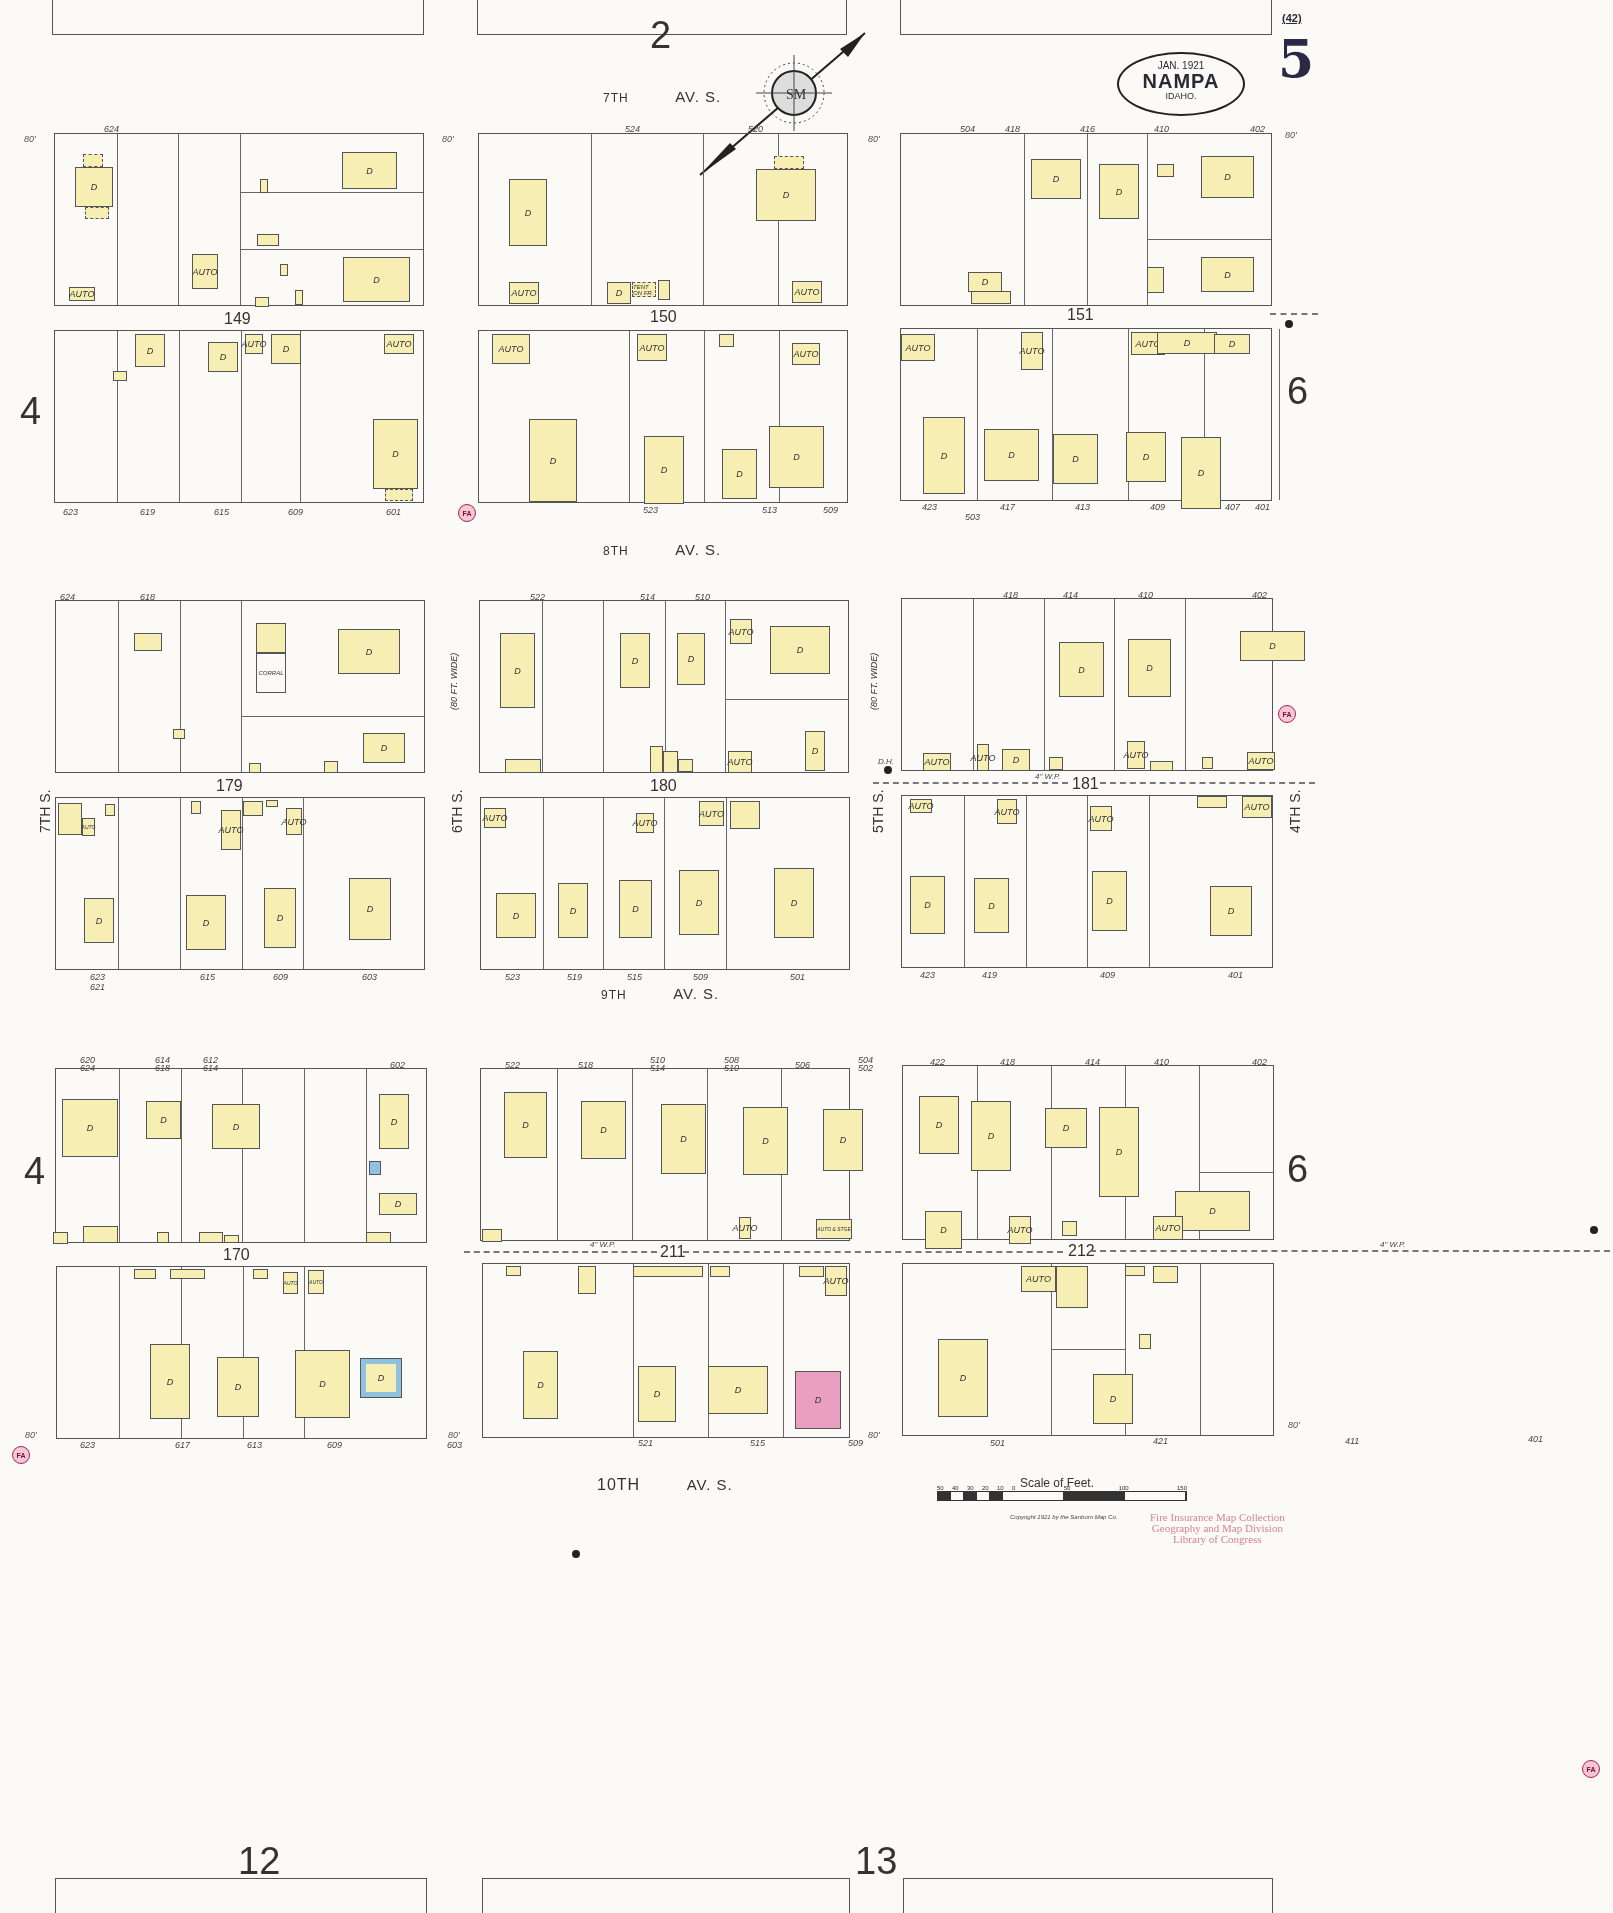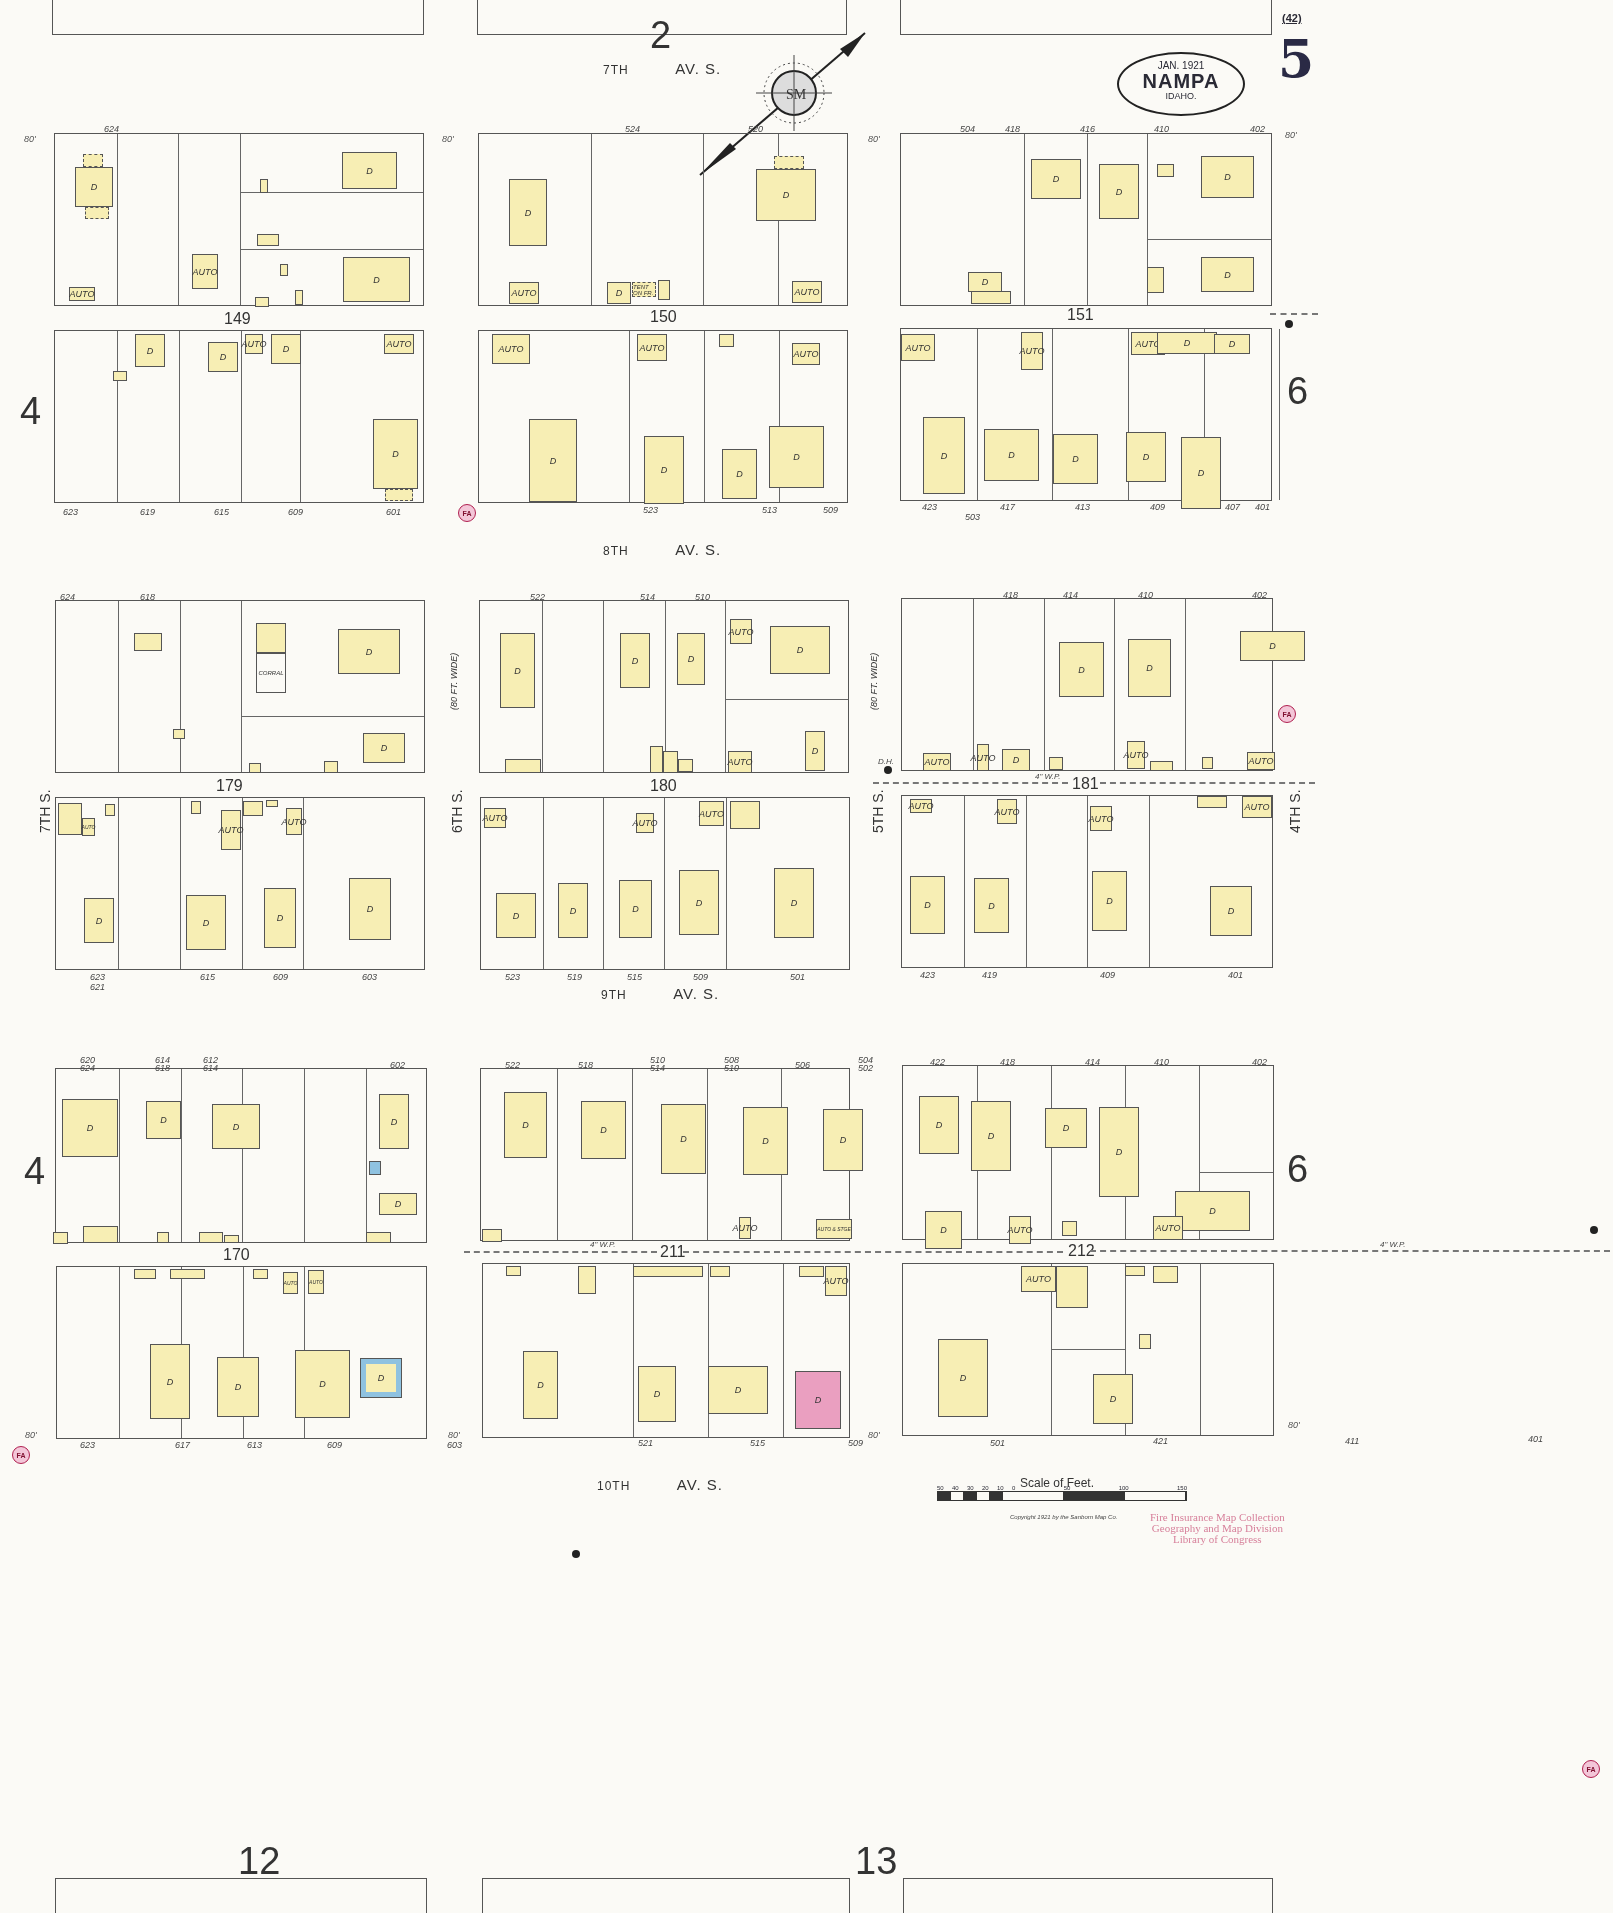--- a/index.html
+++ b/index.html
@@ -69,24 +69,24 @@
   <line x1="10" y1="150" x2="175" y2="8" stroke="#222" stroke-width="2"></line>
   <polygon points="10,150 40,118 46,124" fill="#222"></polygon>
   <polygon points="175,8 150,24 158,32" fill="#222"></polygon>
   <circle cx="104" cy="68" r="22" fill="#ddd" stroke="#222" stroke-width="2"></circle>
   <circle cx="104" cy="68" r="30" fill="none" stroke="#444" stroke-width="1" stroke-dasharray="2 3"></circle>
   <line x1="104" y1="30" x2="104" y2="106" stroke="#444"></line>
   <line x1="66" y1="68" x2="142" y2="68" stroke="#444"></line>
   <text x="96" y="74" font-size="14" font-family="Liberation Serif, serif" fill="#333">SM</text>
 </svg>
 
-<div class="street" style="left:603px;top:60px;text-align:center;"><span style="font-size:12px;">7TH</span>&nbsp;&nbsp;&nbsp;&nbsp;&nbsp;&nbsp;&nbsp;&nbsp;&nbsp;<span>AV.  S.</span></div>
+<div class="street" style="left:603px;top:88px;text-align:center;"><span style="font-size:12px;">7TH</span>&nbsp;&nbsp;&nbsp;&nbsp;&nbsp;&nbsp;&nbsp;&nbsp;&nbsp;<span>AV.  S.</span></div>
 <div class="street" style="left:603px;top:541px;"><span style="font-size:12px;">8TH</span>&nbsp;&nbsp;&nbsp;&nbsp;&nbsp;&nbsp;&nbsp;&nbsp;&nbsp;<span>AV.  S.</span></div>
 <div class="street" style="left:601px;top:985px;"><span style="font-size:12px;">9TH</span>&nbsp;&nbsp;&nbsp;&nbsp;&nbsp;&nbsp;&nbsp;&nbsp;&nbsp;<span>AV.  S.</span></div>
-<div class="street" style="left:597px;top:1476px;"><span style="font-size:12px;">10TH</span>&nbsp;&nbsp;&nbsp;&nbsp;&nbsp;&nbsp;&nbsp;&nbsp;&nbsp;<span>AV.  S.</span></div>
+<div class="street" style="left:597px;top:1476px;"><span style="font-size:16px;">10TH</span>&nbsp;&nbsp;&nbsp;&nbsp;&nbsp;&nbsp;&nbsp;&nbsp;&nbsp;<span>AV.  S.</span></div>
 
 <div class="vstreet" style="left:0px;top:780px;width:90px;">7TH S.</div>
 <div class="vstreet" style="left:412px;top:780px;width:90px;">6TH S.</div>
 <div class="vstreet" style="left:404px;top:655px;width:100px;font-size:9px;font-style:italic;">(80 FT. WIDE)</div>
 <div class="vstreet" style="left:833px;top:780px;width:90px;">5TH S.</div>
 <div class="vstreet" style="left:824px;top:655px;width:100px;font-size:9px;font-style:italic;">(80 FT. WIDE)</div>
 <div class="vstreet" style="left:1250px;top:780px;width:90px;">4TH S.</div>
 
 <div class="block" style="left:54px;top:133px;width:370px;height:173px;">
   <div class="lot" style="left:62px"></div>

